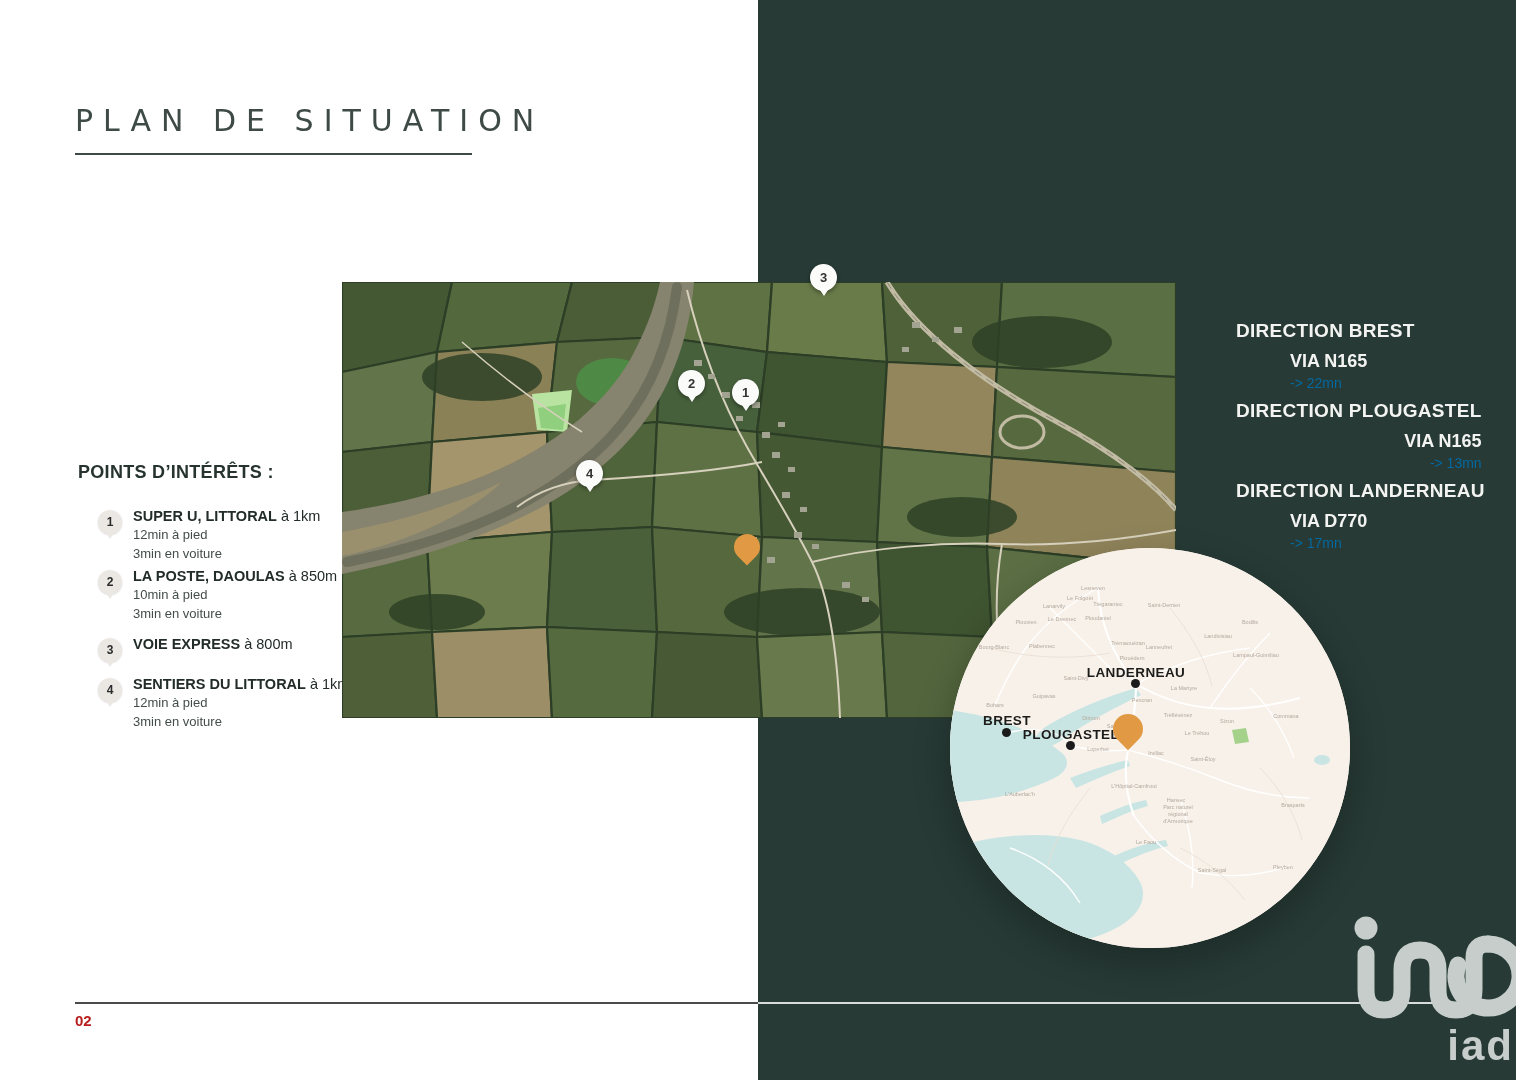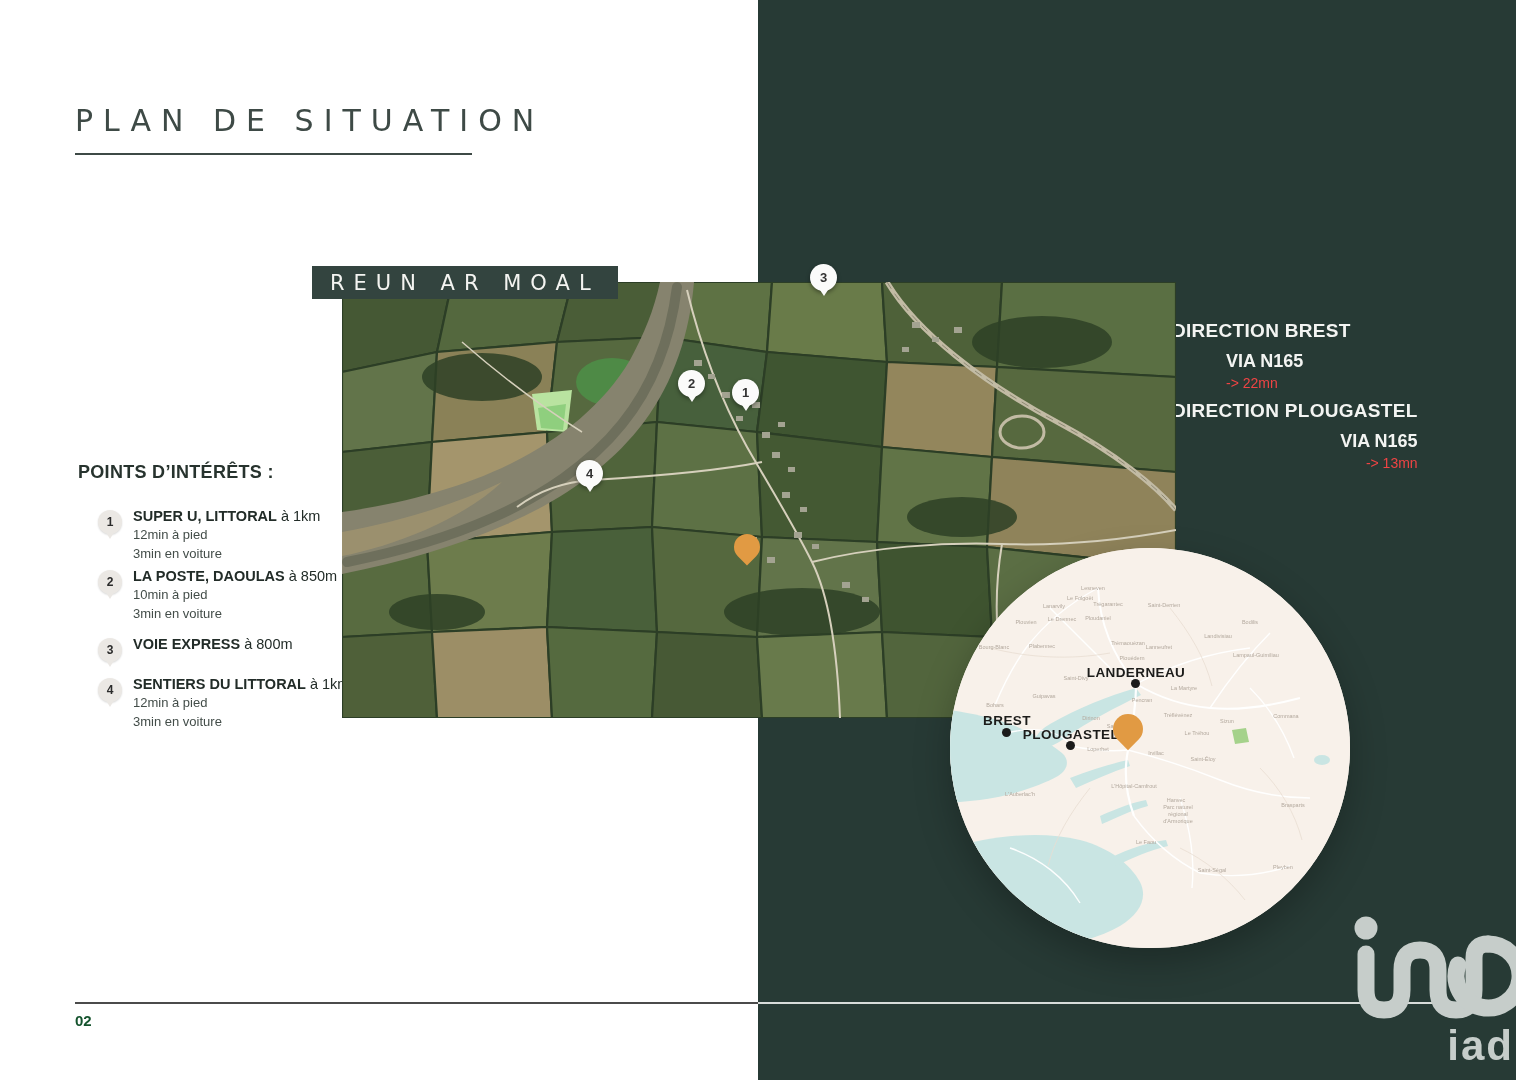--- a/index.html
+++ b/index.html
@@ -38,38 +38,38 @@
         background:#ebe8e4;display:flex;align-items:center;justify-content:center;
         font-size:12px;font-weight:700;color:#2b2b2b;box-shadow:0 1px 2px rgba(0,0,0,.15);}
   .lpin::after{content:"";position:absolute;top:21px;left:50%;transform:translateX(-50%);
         border:5px solid transparent;border-top:8px solid #ebe8e4;}
   .poi-text{margin-left:55px;}
   .poi-title{font-size:14.5px;font-weight:800;color:#222c28;}
   .poi-title .suffix{font-weight:400;}
   .poi-sub{font-size:13px;color:#434d49;line-height:1.32;margin-top:2px;}
 
   
-  .dir{position:absolute;left:1172px;color:#f3f4f2;}
+  .dir{position:absolute;left:1236px;color:#f3f4f2;}
   .dir h3{margin:0;font-size:19px;font-weight:800;letter-spacing:.3px;white-space:nowrap;}
   .dir .via{margin:9px 0 0 54px;font-size:18px;font-weight:700;}
-  .dir .time{margin:3px 0 0 54px;font-size:14px;font-weight:400;color:#ef4444;}
+  .dir .time{margin:3px 0 0 54px;font-size:14px;font-weight:400;color:#0369a1;}
 
   
   .circlemap{position:absolute;left:950px;top:548px;width:400px;height:400px;border-radius:50%;
              overflow:hidden;z-index:3;background:#f8f1ea;box-shadow:0 14px 36px rgba(0,0,0,.25);}
   .citylabel{position:absolute;transform:translate(-50%,-50%);font-size:13.5px;font-weight:700;
              color:#1c1c1a;letter-spacing:.4px;white-space:nowrap;z-index:4;}
   .citydot{position:absolute;width:9px;height:9px;border-radius:50%;background:#1b1b1b;z-index:4;}
   .tinylabel{position:absolute;transform:translate(-50%,-50%);font-size:5.5px;color:#b3a99e;
              white-space:nowrap;z-index:2;}
 
   
   .footline-dark{position:absolute;left:75px;top:1002px;width:683px;height:2px;background:#4b4b4b;z-index:4;}
   .footline-light{position:absolute;left:758px;top:1002px;width:729px;height:2px;background:#d8dcda;z-index:4;}
-  .pagenum{position:absolute;left:75px;top:1012px;font-size:15px;font-weight:700;color:#14532d;}
+  .pagenum{position:absolute;left:75px;top:1012px;font-size:15px;font-weight:700;color:#b91c1c;}
 
   
   .logo{position:absolute;left:1336px;top:908px;width:180px;height:165px;z-index:5;}
 </style>
 </head>
 <body>
 
 <div id="stage">
 
   <div class="panel"></div>
@@ -175,23 +175,20 @@
       </div>
     <div class="wpin" style="left:468px;top:-18px;">
         <span>3</span>
       </div>
     <div class="wpin" style="left:234px;top:178px;">
         <span>4</span>
       </div>
     <div class="opin" style="left:392px;top:252px;width:26px;height:26px;"></div>
   </div>
 
-  <div class="maplabel">
-      <span>REUN AR MOAL</span>
-    </div>
 
   <div class="poi">
     <h2>POINTS D’INTÉRÊTS :</h2>
 
     <div class="poi-item" style="top:46px;">
       <div class="lpin">
           <span>1</span>
         </div>
       <div class="poi-text">
         <div class="poi-title"><span>SUPER U, LITTORAL</span><span class="suffix"> à 1km</span></div>
@@ -234,20 +231,25 @@
 
   <div class="dir" style="top:320px;">
     <h3>DIRECTION BREST</h3>
     <div class="via">VIA N165</div>
     <div class="time">-&gt; 22mn</div>
   </div>
   <div class="dir" style="top:400px;text-align:right;">
     <h3>DIRECTION PLOUGASTEL</h3>
     <div class="via">VIA N165</div>
     <div class="time">-&gt; 13mn</div>
+  </div>
+  <div class="dir" style="top:480px;">
+    <h3>DIRECTION LANDERNEAU</h3>
+    <div class="via">VIA D770</div>
+    <div class="time">-&gt; 17mn</div>
   </div>
 
   <div class="circlemap">
     <svg width="400" height="400" viewBox="0 0 400 400">
       <rect width="400" height="400" fill="#f8f1ea"></rect>
       <g fill="#c9e5e3">
         <path d="M0,162 C20,165 45,170 65,178 C85,186 100,195 112,205 C120,212 118,222 108,228 C90,238 60,248 30,252 L0,255 Z"></path>
         <path d="M186,140 L191,147 C165,160 140,172 115,190 C105,197 95,203 88,196 C82,190 90,182 100,176 C128,160 158,148 186,140 Z"></path>
         <path d="M0,300 C40,288 90,282 130,292 C160,300 180,316 190,334 C198,350 190,366 170,378 C140,396 90,402 50,404 L0,406 Z"></path>
         <path d="M120,230 C140,222 160,216 178,212 L180,218 C162,224 144,232 126,240 Z"></path>

